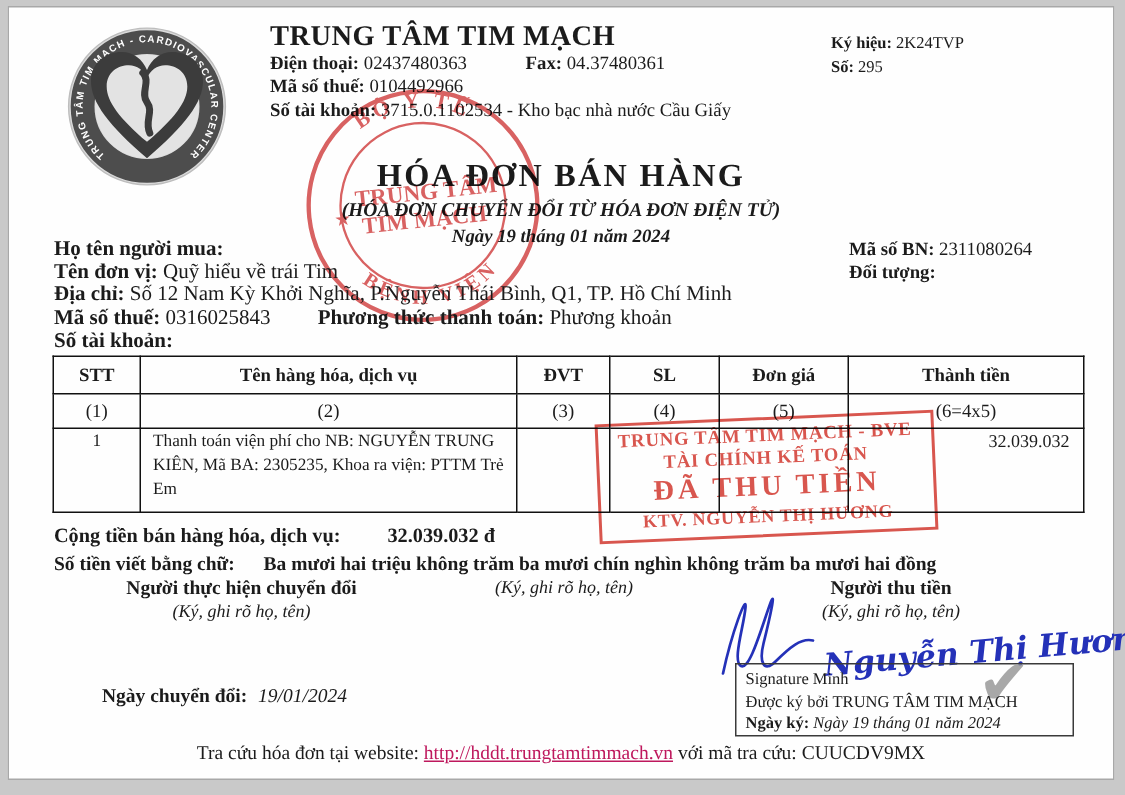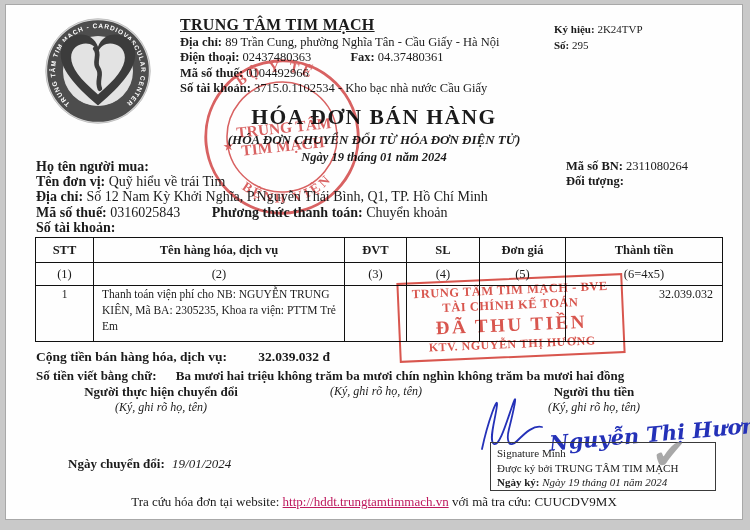--- a/index.html
+++ b/index.html
@@ -9,21 +9,21 @@
     font-family:"Liberation Serif", serif;color:#1b1b1b;
   }
   .page{
     position:absolute;left:5px;top:4px;width:738px;height:516px;
     background:#fefefe;border:1px solid #a8a8a8;box-sizing:border-box;
   }
   b{font-weight:bold;}
   
   .logo{position:absolute;left:36px;top:10px;width:112px;height:112px;}
   .hdr-center{position:absolute;left:174px;top:12px;width:400px;font-size:12.5px;line-height:15.6px;}
-  .org-name{font-size:16px;font-weight:bold;margin-bottom:2px;letter-spacing:.3px;text-decoration:underline;}
+  .org-name{font-size:19px;font-weight:bold;margin-bottom:2px;letter-spacing:.3px;}
   .fax-gap{margin-left:36px;}
   .hdr-right{position:absolute;left:548px;top:16px;font-size:11px;line-height:16px;}
   
   .title-block{position:absolute;left:0;top:100px;width:100%;text-align:center;}
   .title-main{font-size:21.5px;font-weight:bold;letter-spacing:1.5px;}
   .title-sub{font-size:13px;font-weight:bold;font-style:italic;margin-top:2px;}
   .title-date{font-size:12.5px;font-weight:bold;font-style:italic;margin-top:2px;}
   
   .round-stamp{position:absolute;left:194px;top:50px;width:164px;height:164px;
     transform:rotate(-6deg);opacity:.78;mix-blend-mode:multiply;pointer-events:none;}
@@ -92,24 +92,20 @@
     <text font-size="7" font-weight="bold" fill="#ffffff" letter-spacing="1" font-family="Liberation Sans, sans-serif">
       <textPath href="#logoArc" startOffset="50%" text-anchor="middle">TRUNG TÂM TIM MẠCH - CARDIOVASCULAR CENTER</textPath>
     </text>
     <path d="M60,97 C33,74 20,57 20,42 C20,28 31,21 42,21 C50,21 57,26 60,34 C63,26 70,21 78,21 C89,21 100,28 100,42 C100,57 87,74 60,97 Z" fill="#3c3c3c"></path>
     <path d="M60,97 C33,74 20,57 20,42 C20,28 31,21 42,21 C50,21 57,26 60,34 C63,26 70,21 78,21 C89,21 100,28 100,42 C100,57 87,74 60,97 Z" fill="#e3e3e3" transform="translate(60 55) scale(0.72) translate(-60 -55)"></path>
     <path d="M57,36 C63,42 55,50 60,57 C65,64 58,70 62,79" fill="none" stroke="#3c3c3c" stroke-width="5" stroke-linecap="round"></path>
   </svg>
 
   <div class="hdr-center">
     <div class="org-name">TRUNG TÂM TIM MẠCH</div>
-    <div>
-      <b>Địa chỉ:</b>
-      <span>89 Trần Cung, phường Nghĩa Tân - Cầu Giấy - Hà Nội</span>
-    </div>
     <div>
       <b>Điện thoại:</b>
       <span>02437480363</span>
       <b class="fax-gap">Fax:</b>
       <span>04.37480361</span>
     </div>
     <div>
       <b>Mã số thuế:</b>
       <span>0104492966</span>
     </div>
@@ -163,21 +159,21 @@
       <span>Quỹ hiểu về trái Tim</span>
     </div>
     <div>
       <b>Địa chỉ:</b>
       <span>Số 12 Nam Kỳ Khởi Nghĩa, P.Nguyễn Thái Bình, Q1, TP. Hồ Chí Minh</span>
     </div>
     <div>
       <b>Mã số thuế:</b>
       <span>0316025843</span>
       <b class="pay-gap">Phương thức thanh toán:</b>
-      <span>Chuyển khoản</span>
+      <span>Phương khoản</span>
     </div>
     <div>
       <b>Số tài khoản:</b>
     </div>
   </div>
 
   <div class="buyer-right">
     <div>
       <b>Mã số BN:</b>
       <span>2311080264</span>

